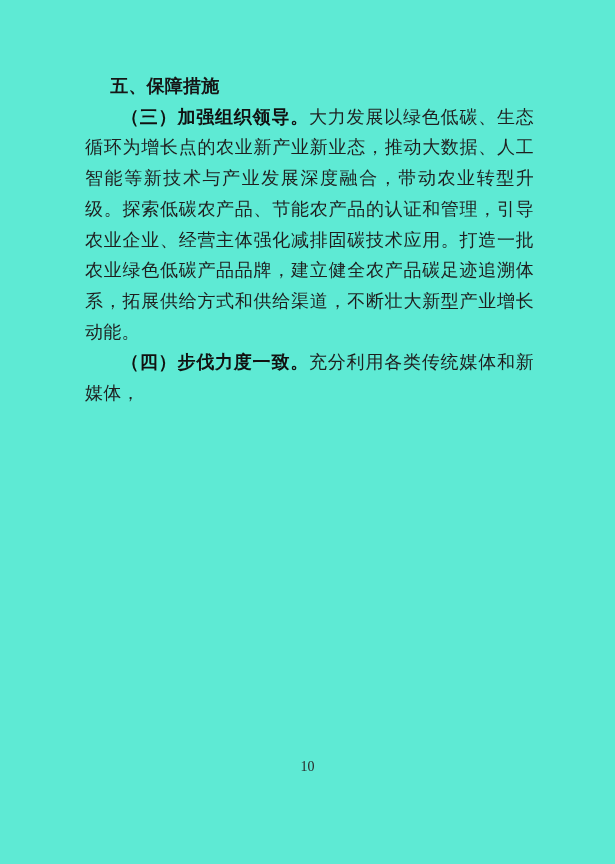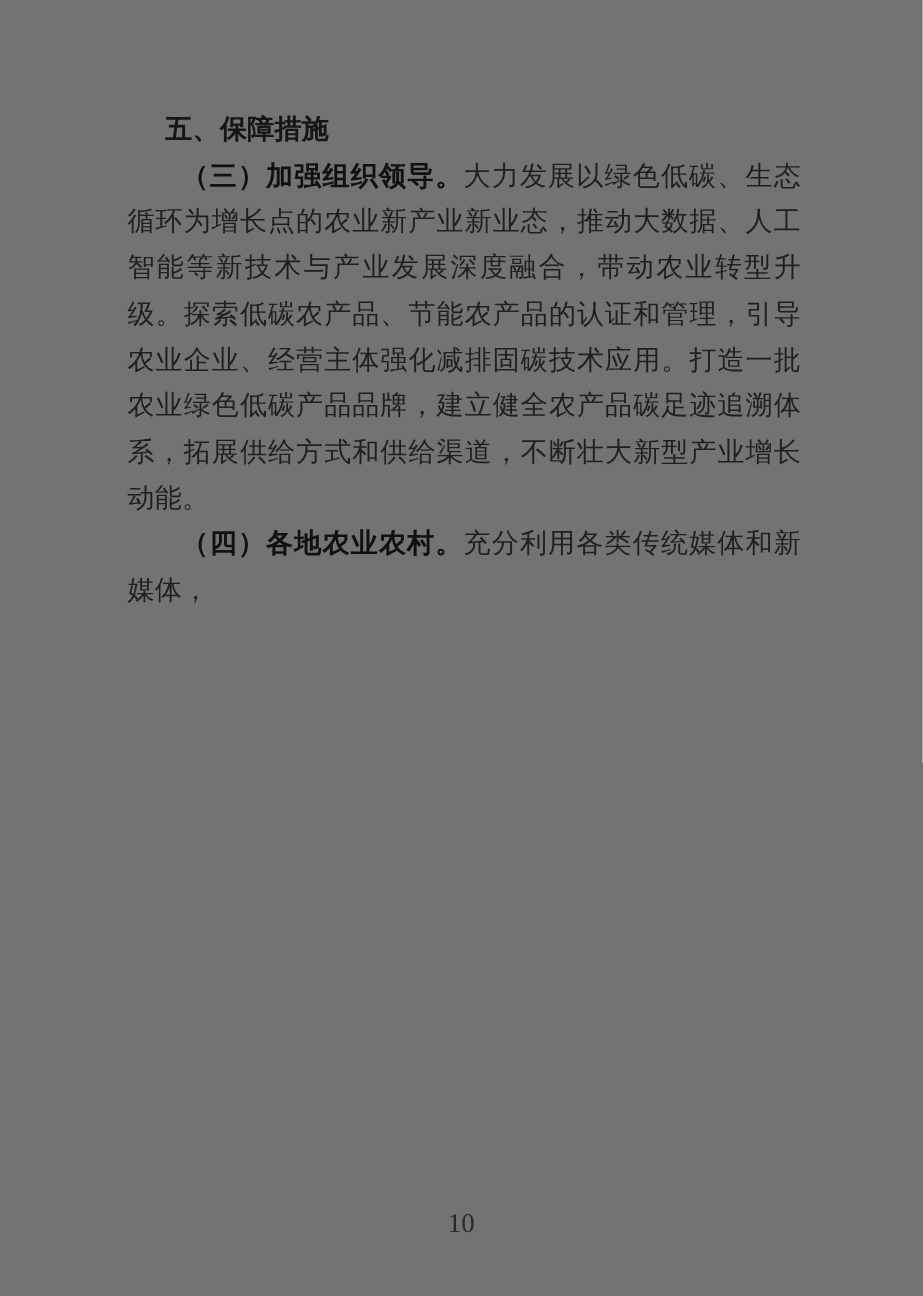--- a/index.html
+++ b/index.html
@@ -5,21 +5,21 @@
   html, body {
     margin: 0;
     padding: 0;
     background: #e8e8e8;
   }
   .page {
     position: relative;
     width: 615px;
     height: 864px;
     margin: 0 auto;
-    background: #737373;
+    background: #5eead4;
     overflow: hidden;
     font-family: "Liberation Serif", "DejaVu Serif", serif;
     color: #1f1f1f;
   }
   .content {
     position: absolute;
     top: 71px;
     left: 85px;
     width: 449px;
     font-size: 18px;
@@ -41,38 +41,38 @@
   p.para {
     margin: 0;
     text-indent: 2em;
   }
   .para-lead {
     font-weight: bold;
     color: #111111;
   }
   .page-number {
     position: absolute;
-    top: 806px;
+    top: 758px;
     left: 0;
     width: 100%;
     text-align: center;
-    font-size: 18px;
+    font-size: 14px;
     line-height: 18px;
     color: #2a2a2a;
     font-family: "Liberation Serif", "DejaVu Serif", serif;
   }
 </style>
 </head>
 <body>
 
 <div class="page">
   <div class="content">
     <h2 class="section-heading">五、保障措施</h2>
 
 
 
     <p class="para"><span class="para-lead">（三）加强组织领导。</span><span>大力发展以绿色低碳、生态循环为增长点的农业新产业新业态，推动大数据、人工智能等新技术与产业发展深度融合，带动农业转型升级。探索低碳农产品、节能农产品的认证和管理，引导农业企业、经营主体强化减排固碳技术应用。打造一批农业绿色低碳产品品牌，建立健全农产品碳足迹追溯体系，拓展供给方式和供给渠道，不断壮大新型产业增长动能。</span></p>
 
-    <p class="para"><span class="para-lead">（四）各地农业农村。</span><span>充分利用各类传统媒体和新媒体，</span></p>
+    <p class="para"><span class="para-lead">（四）步伐力度一致。</span><span>充分利用各类传统媒体和新媒体，</span></p>
   </div>
 
   <div class="page-number">10</div>
 </div>
 
 </body></html>

